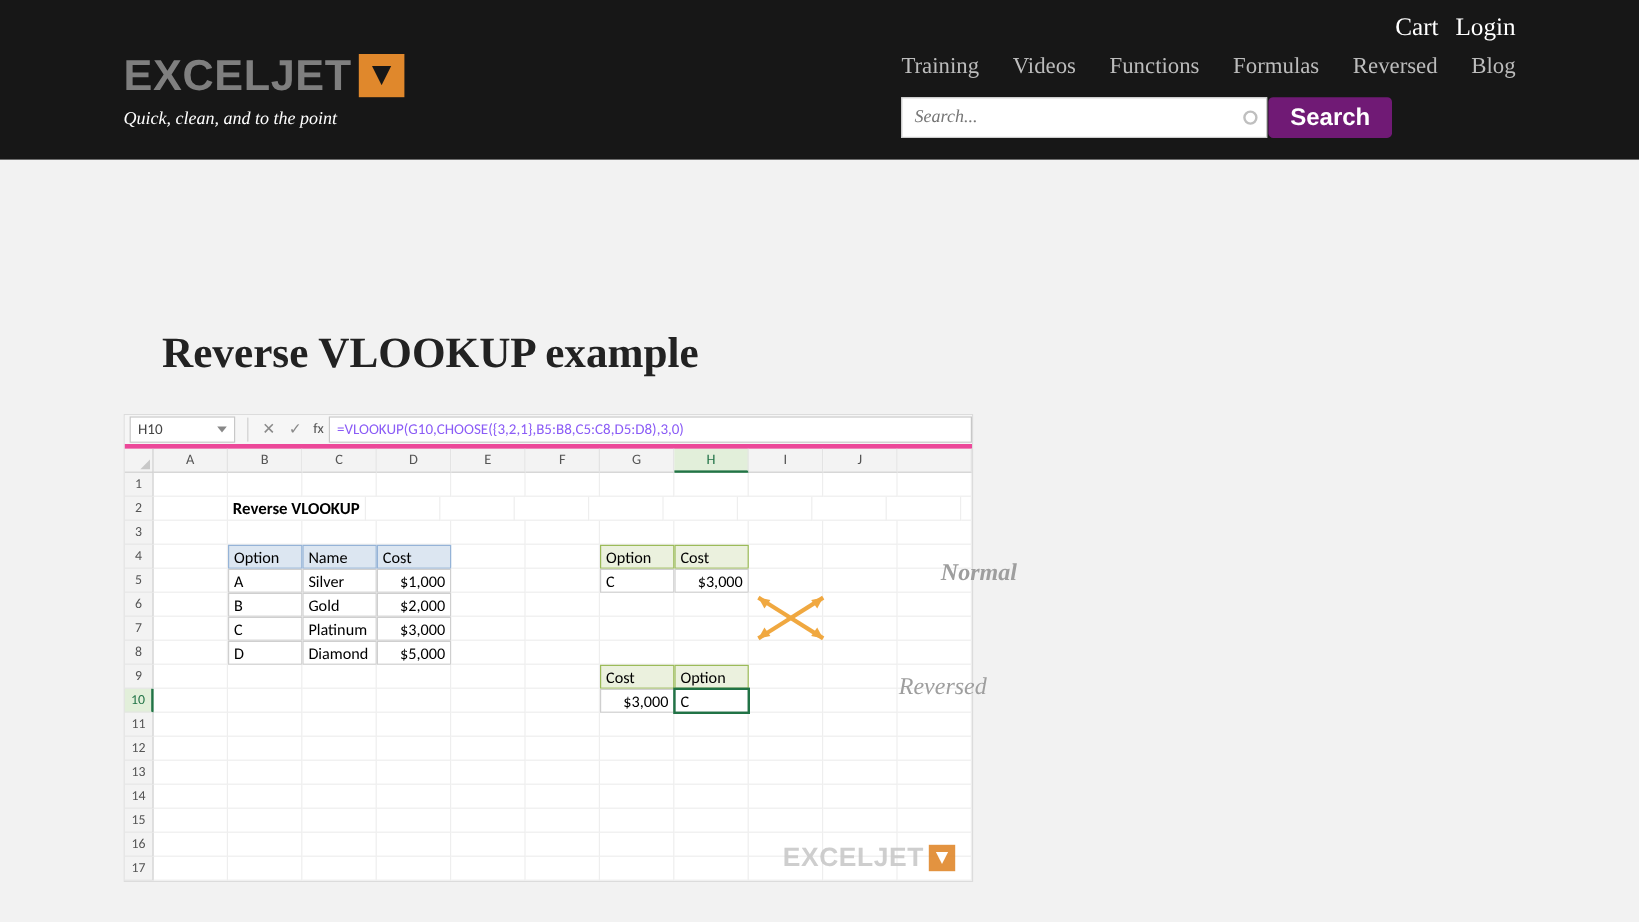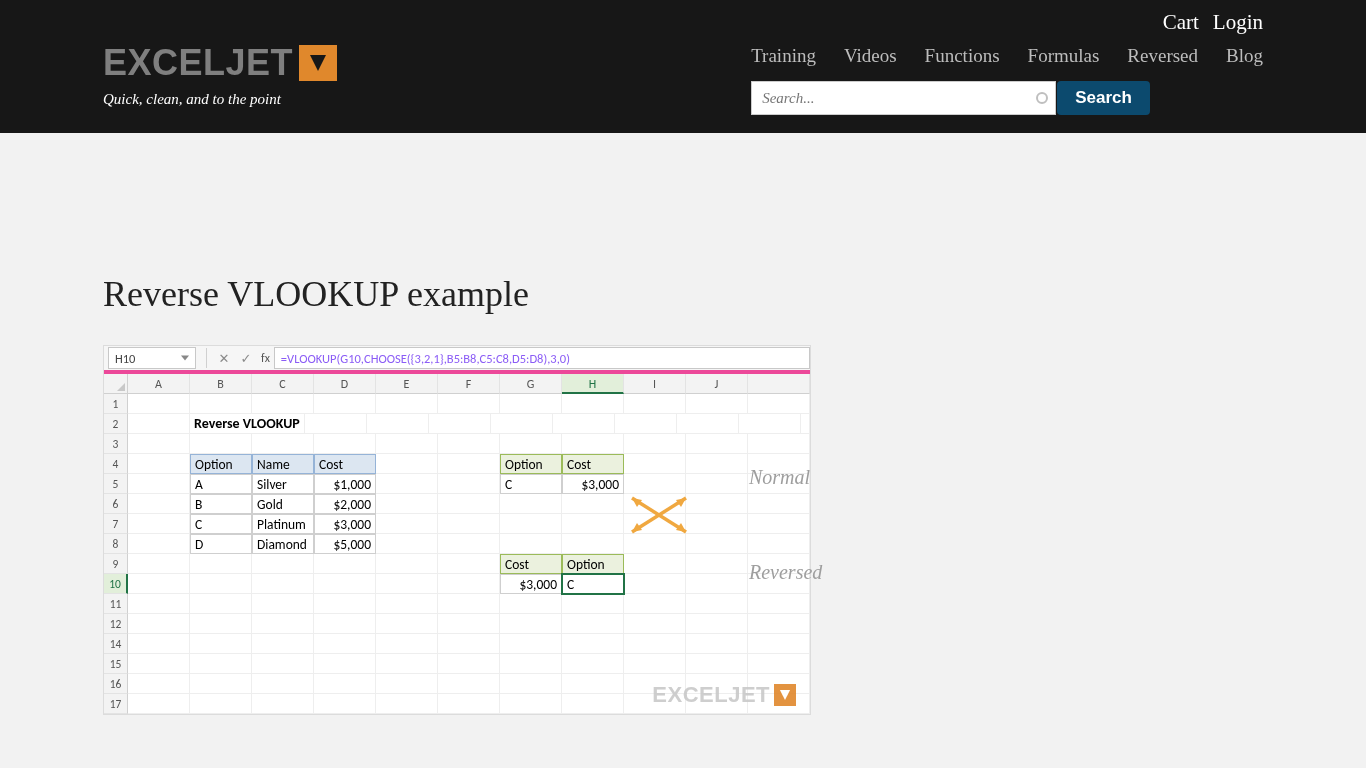--- a/index.html
+++ b/index.html
@@ -17,25 +17,25 @@
   .brand-chip { width: 38px; height: 36px; background: #e0882c; display:flex; align-items:center; justify-content:center; }
   .brand-chip svg { display:block; }
   .tagline { font-style: italic; font-size: 15px; color: #fff; margin-top: 10px; }
   .nav-block { display:flex; flex-direction:column; gap:14px; }
   .nav { display: flex; gap: 28px; font-size: 19px; }
   .nav a { color: #bcbcbc; text-decoration: none; cursor:pointer; }
   .search-row { display:flex; gap:1px; align-items:center; }
   .search-input { width: 305px; height: 34px; border: 1px solid #ccc; background:#fff; padding: 0 28px 0 10px; font-size: 15px; font-style: italic; font-family: Georgia, serif; color:#333; position:relative; }
   .search-wrap { position:relative; }
   .search-circle { position:absolute; right:8px; top:50%; transform:translateY(-50%); width:12px; height:12px; border:2px solid #bfbfbf; border-radius:50%; }
-  .search-btn { background:#0c4a6e; color:#fff; border:none; border-radius:4px; height:34px; padding:0 18px; font-weight:bold; font-size:17px; font-family: Arial, sans-serif; cursor:pointer; }
+  .search-btn { background:#701a75; color:#fff; border:none; border-radius:4px; height:34px; padding:0 18px; font-weight:bold; font-size:20px; font-family: Arial, sans-serif; cursor:pointer; }
   
   
   .content { max-width: 1180px; margin: 0 auto; padding: 0 10px; }
-  .page-title { font-size: 36px; font-weight: normal; margin-top: 140px; margin-bottom: 30px; font-family: Georgia, serif; }
+  .page-title { font-size: 36px; font-weight: bold; margin-top: 140px; margin-bottom: 30px; font-family: Georgia, serif; margin-left: 32px; }
   
   
   .excel { width: 708px; background: #fff; font-family: Calibri, Arial, sans-serif; font-size: 13.5px; color:#000; position:relative; border:1px solid #dcdcdc; }
   .formula-bar { display:flex; align-items:center; height:28px; border-bottom:4px solid #ec4899; background:#f6f6f6; }
   .name-box { width:88px; height:22px; margin:0 4px; background:#fff; border:1px solid #c8c8c8; display:flex; align-items:center; padding:0 6px; font-size:12.5px; color:#444; position:relative;}
   .name-box::after{content:""; position:absolute; right:6px; top:50%; transform:translateY(-50%); border-left:4px solid transparent; border-right:4px solid transparent; border-top:5px solid #888;}
   .fx-sep{ width:1px; height:20px; background:#d0d0d0; margin:0 6px;}
   .fx-btn { width:22px; text-align:center; color:#8a8a8a; font-size:13px; }
   .fx-label { color:#555; font-size:12px; padding:0 4px;}
   .formula-text { flex:1; background:#fff; height:22px; border:1px solid #c8c8c8; padding:0 6px; display:flex; align-items:center; font-size:12.5px; color:#8b5cf6;}
@@ -59,21 +59,21 @@
   .cell.tbl-g { border:1px solid #cfcfcf; background:#fff;}
   .cell.selected { outline:2px solid #217346; outline-offset:-1px; z-index:5;}
   .sheet-title { font-weight:bold; font-size:14px; }
   
   
   .arrows { position:absolute; left:520px; top:144px; width:70px; height:50px; pointer-events:none; }
   .arrows svg line { stroke:#f0a840; stroke-width:3.5; }
   .arrows svg polygon { fill:#f0a840; }
   
   .ann { position:absolute; font-family: 'Segoe Script', 'Comic Sans MS', cursive; font-style:italic; color:#9e9e9e; font-size:20px; }
-  .ann.normal { left:645px; top:120px; }
+  .ann.normal { left:680px; top:120px;font-weight:bold; }
   .ann.reversed { left:645px; top:215px; }
   
   .watermark { position:absolute; right:14px; bottom:6px; display:flex; align-items:center; gap:4px; opacity:0.9;}
   .watermark .wm-text { font-family: Arial, sans-serif; font-weight:800; font-size:22px; color:#c9c9c9; letter-spacing:0.5px;}
   .watermark .wm-chip{ width:22px; height:22px; background:#e0882c; display:flex; align-items:center; justify-content:center;}
 </style>
 </head>
 <body>
 
 <div class="topbar">
@@ -309,20 +309,34 @@
           <div class="cell"></div>
           <div class="cell"></div>
           <div class="cell"></div>
           <div class="cell"></div>
           <div class="cell"></div>
           <div class="cell"></div>
           <div class="cell"></div>
           <div class="cell" style="flex: 1 1 auto;"></div>
         </div>
         <div class="row">
+          <div class="rh">13</div>
+          <div class="cell"></div>
+          <div class="cell"></div>
+          <div class="cell"></div>
+          <div class="cell"></div>
+          <div class="cell"></div>
+          <div class="cell"></div>
+          <div class="cell"></div>
+          <div class="cell"></div>
+          <div class="cell"></div>
+          <div class="cell"></div>
+          <div class="cell" style="flex: 1 1 auto;"></div>
+        </div>
+        <div class="row">
           <div class="rh">14</div>
           <div class="cell"></div>
           <div class="cell"></div>
           <div class="cell"></div>
           <div class="cell"></div>
           <div class="cell"></div>
           <div class="cell"></div>
           <div class="cell"></div>
           <div class="cell"></div>
           <div class="cell"></div>

